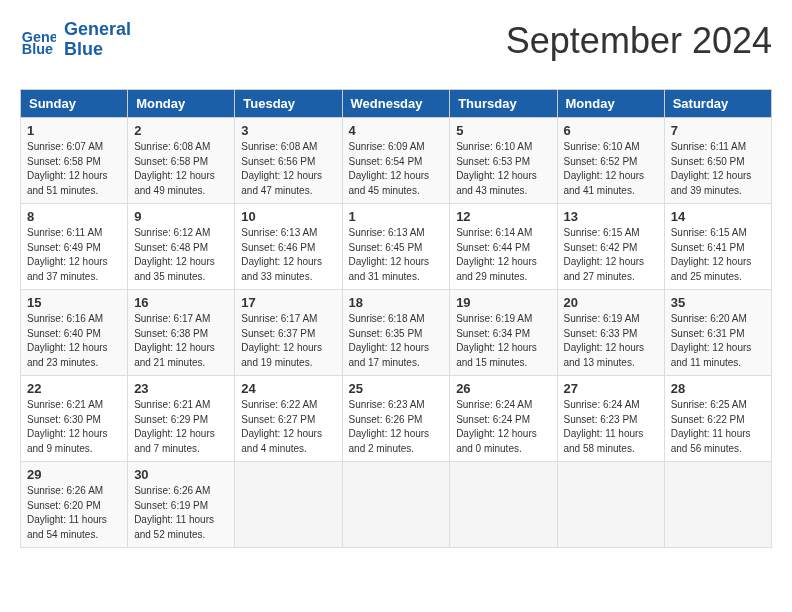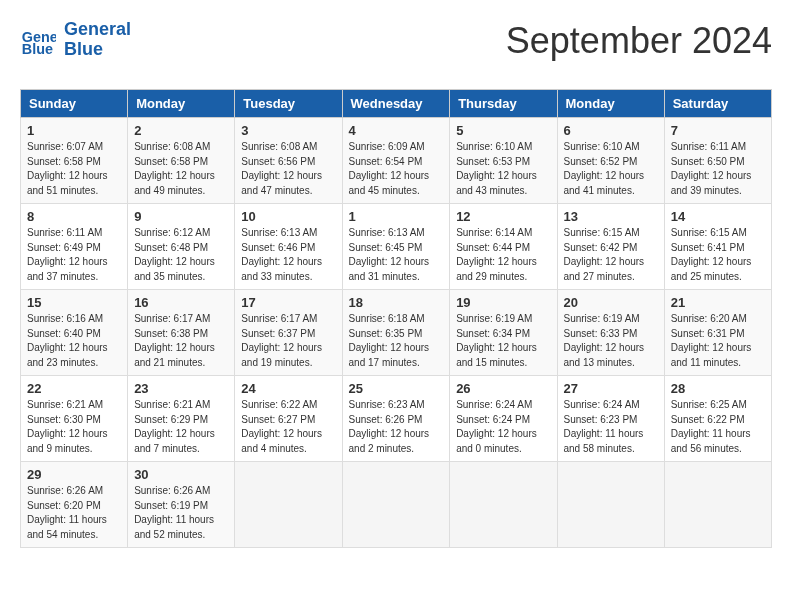--- a/index.html
+++ b/index.html
@@ -235,21 +235,21 @@
             Sunrise: 6:19 AM<br>Sunset: 6:34 PM<br>Daylight: 12 hours and 15 minutes.
           </div>
         </td>
         <td>
           <span class="day-num">20</span>
           <div class="day-info">
             Sunrise: 6:19 AM<br>Sunset: 6:33 PM<br>Daylight: 12 hours and 13 minutes.
           </div>
         </td>
         <td>
-          <span class="day-num">21</span>
+          <span class="day-num">35</span>
           <div class="day-info">
             Sunrise: 6:20 AM<br>Sunset: 6:31 PM<br>Daylight: 12 hours and 11 minutes.
           </div>
         </td>
       </tr>
       <tr>
         <td>
           <span class="day-num">22</span>
           <div class="day-info">
             Sunrise: 6:21 AM<br>Sunset: 6:30 PM<br>Daylight: 12 hours and 9 minutes.

